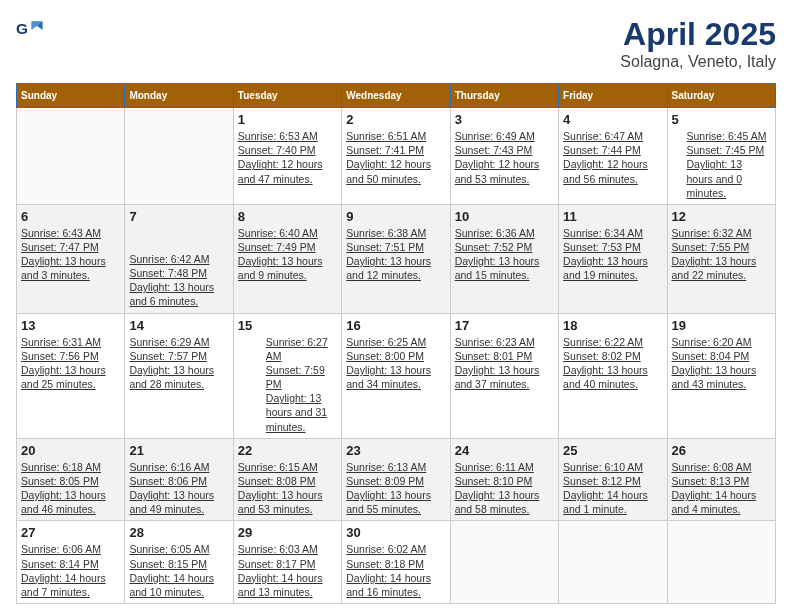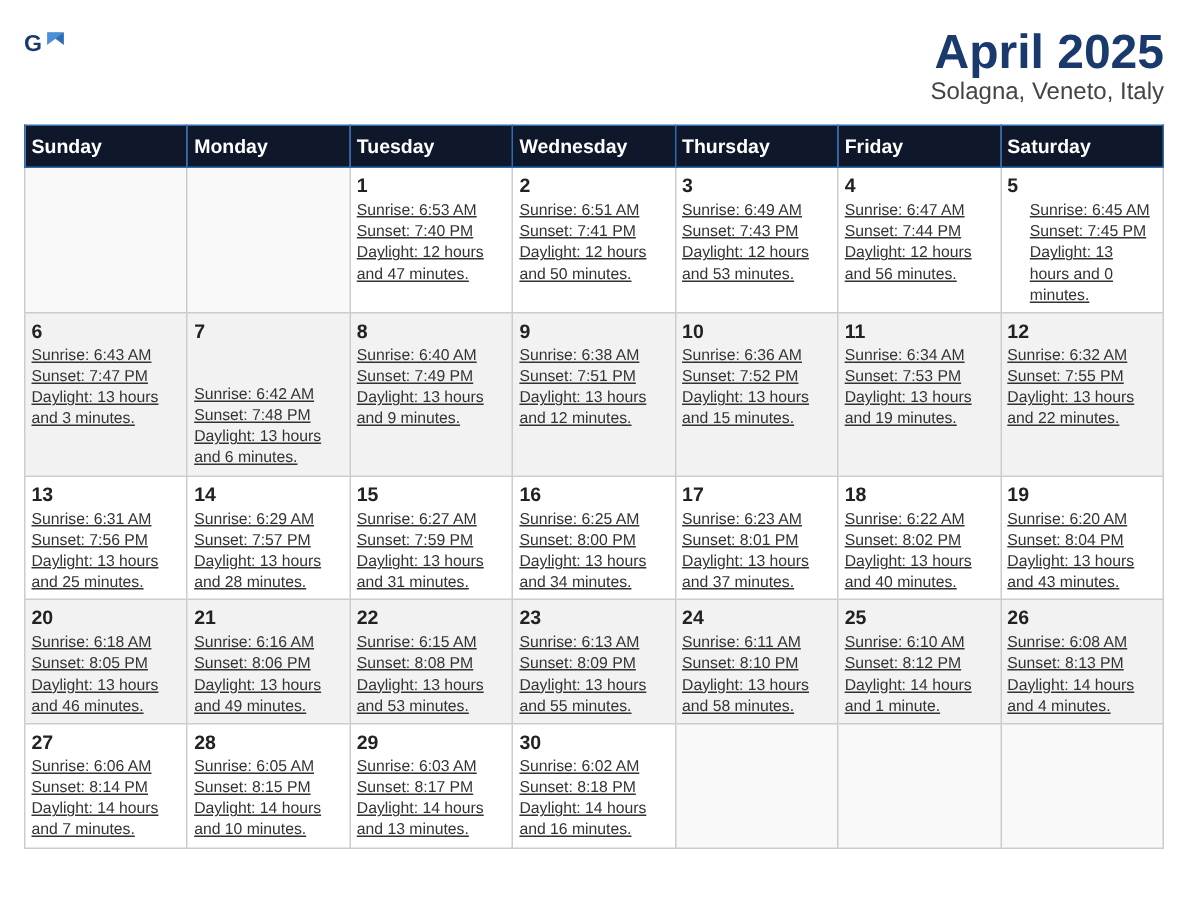--- a/index.html
+++ b/index.html
@@ -46,25 +46,25 @@
     .subtitle {
       font-size: 16px;
       color: #444;
     }
     .calendar {
       width: 100%;
       border-collapse: collapse;
       font-size: 11px;
     }
     .calendar th {
-      background: #0f172a;
+      background: #a16207;
       color: #fff;
       padding: 6px 4px;
       text-align: left;
-      font-size: 13px;
+      font-size: 10px;
       font-weight: bold;
       border: 1px solid #2e6db4;
     }
     .calendar td {
       border: 1px solid #ccc;
       vertical-align: top;
       padding: 4px;
       width: calc(100% / 7);
       min-height: 80px;
       height: 80px;
@@ -209,21 +209,21 @@
 Daylight: 13 hours and 25 minutes.</div>
         </td>
         <td>
           <span class="day-num">14</span>
           <div class="day-info" style="white-space: pre-line;">Sunrise: 6:29 AM
 Sunset: 7:57 PM
 Daylight: 13 hours and 28 minutes.</div>
         </td>
         <td>
           <span class="day-num">15</span>
-          <div class="day-info" style="white-space: pre-line;">Sunrise: 6:27 AM
+          <div class="day-info" style="white-space: pre-line; margin-left: 28px;">Sunrise: 6:27 AM
 Sunset: 7:59 PM
 Daylight: 13 hours and 31 minutes.</div>
         </td>
         <td>
           <span class="day-num">16</span>
           <div class="day-info" style="white-space: pre-line;">Sunrise: 6:25 AM
 Sunset: 8:00 PM
 Daylight: 13 hours and 34 minutes.</div>
         </td>
         <td>

